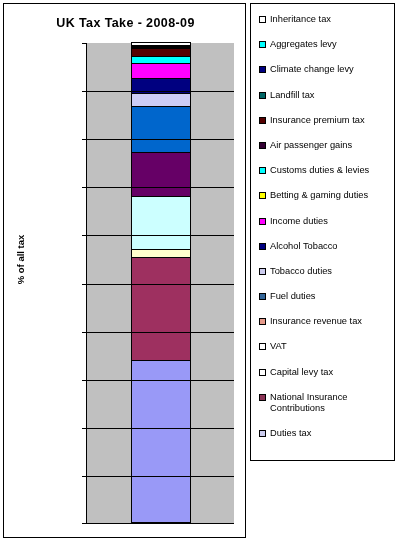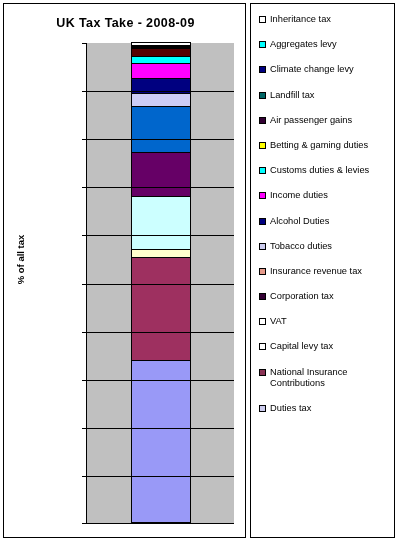--- a/index.html
+++ b/index.html
@@ -5,21 +5,21 @@
 <style>
   html,body{margin:0;padding:0;background:#ffffff;}
   body{width:398px;height:541px;overflow:hidden;
        font-family:"Liberation Sans","DejaVu Sans",sans-serif;}
 
   #page{position:relative;width:398px;height:541px;box-sizing:border-box;}
 
   
   .chart-frame{position:absolute;left:3px;top:3px;width:243px;height:535px;
                border:1px solid #000;box-sizing:border-box;background:#fff;padding-left:13px;}
-  .legend-frame{position:absolute;left:250px;top:3px;width:145px;height:535px;
+  .legend-frame{position:absolute;left:250px;top:3px;width:145px;height:458px;
                 border:1px solid #000;box-sizing:border-box;background:#fff;}
 
   
   .chart-title{position:absolute;left:0;top:12px;width:243px;text-align:center;
                font-size:12.5px;font-weight:bold;color:#000;letter-spacing:0.4px;}
 
   
   .y-axis-title{position:absolute;left:-34px;top:250px;width:100px;
                 transform:rotate(-90deg);transform-origin:50% 50%;
                 text-align:center;font-size:9.5px;font-weight:bold;color:#000;}
@@ -117,50 +117,54 @@
         </div>
         <div class="legend-item">
           <span class="legend-swatch" style="background: rgb(0, 0, 128);"></span>
           <span class="legend-label">Climate change levy</span>
         </div>
         <div class="legend-item">
           <span class="legend-swatch" style="background: rgb(0, 102, 102);"></span>
           <span class="legend-label">Landfill tax</span>
         </div>
         <div class="legend-item">
+          <span class="legend-swatch" style="background: rgb(85, 0, 0);"></span>
+          <span class="legend-label">Insurance premium tax</span>
+        </div>
+        <div class="legend-item">
           <span class="legend-swatch" style="background: rgb(51, 0, 51);"></span>
           <span class="legend-label">Air passenger gains</span>
         </div>
         <div class="legend-item">
+          <span class="legend-swatch" style="background: rgb(0, 255, 255);"></span>
+          <span class="legend-label">Customs duties &amp; levies</span>
+        </div>
+        <div class="legend-item">
           <span class="legend-swatch" style="background: rgb(255, 255, 0);"></span>
           <span class="legend-label">Betting &amp; gaming duties</span>
-        </div>
-        <div class="legend-item">
-          <span class="legend-swatch" style="background: rgb(0, 255, 255);"></span>
-          <span class="legend-label">Customs duties &amp; levies</span>
         </div>
         <div class="legend-item">
           <span class="legend-swatch" style="background: rgb(255, 0, 255);"></span>
           <span class="legend-label">Income duties</span>
         </div>
         <div class="legend-item">
           <span class="legend-swatch" style="background: rgb(0, 0, 128);"></span>
-          <span class="legend-label">Alcohol Duties</span>
+          <span class="legend-label">Alcohol Tobacco</span>
         </div>
         <div class="legend-item">
           <span class="legend-swatch" style="background: rgb(204, 204, 238);"></span>
           <span class="legend-label">Tobacco duties</span>
         </div>
         <div class="legend-item">
+          <span class="legend-swatch" style="background: rgb(51, 102, 153);"></span>
+          <span class="legend-label">Fuel duties</span>
+        </div>
+        <div class="legend-item">
           <span class="legend-swatch" style="background: rgb(229, 154, 138);"></span>
           <span class="legend-label">Insurance revenue tax</span>
-        </div>
-        <div class="legend-item">
-          <span class="legend-swatch" style="background: rgb(51, 0, 51);"></span>
-          <span class="legend-label">Corporation tax</span>
         </div>
         <div class="legend-item">
           <span class="legend-swatch" style="background: rgb(255, 255, 255);"></span>
           <span class="legend-label">VAT</span>
         </div>
         <div class="legend-item">
           <span class="legend-swatch" style="background: rgb(255, 255, 255);"></span>
           <span class="legend-label">Capital levy tax</span>
         </div>
         <div class="legend-item">

